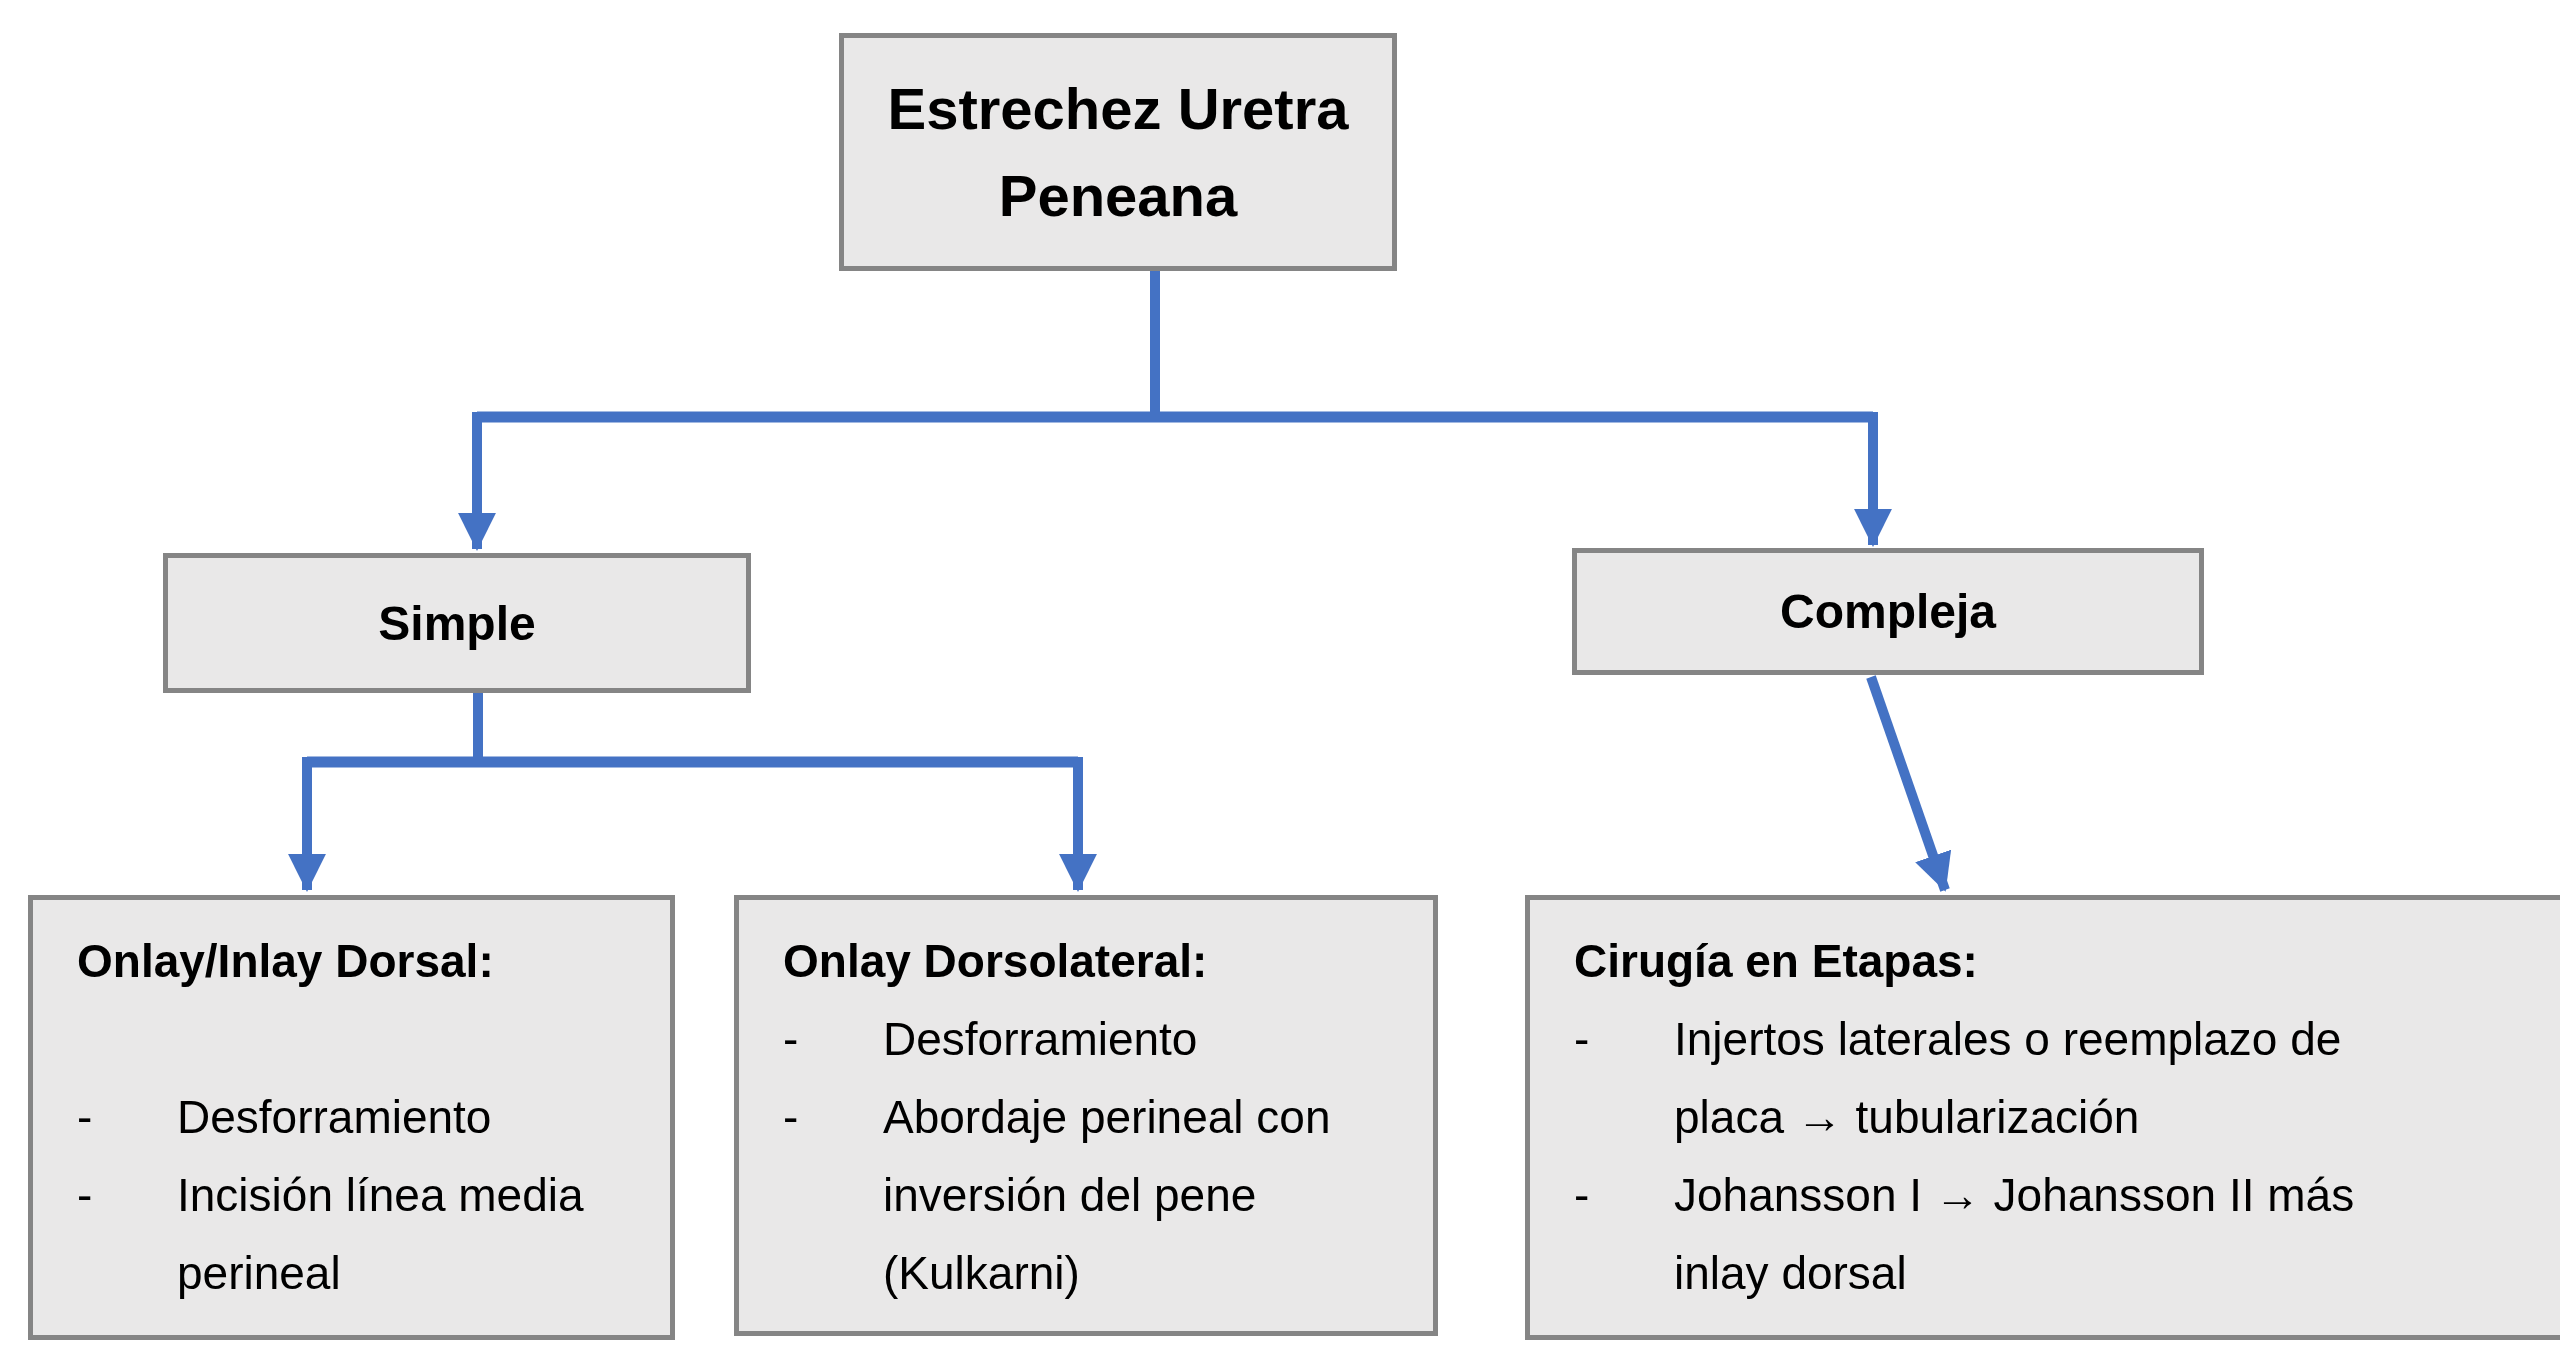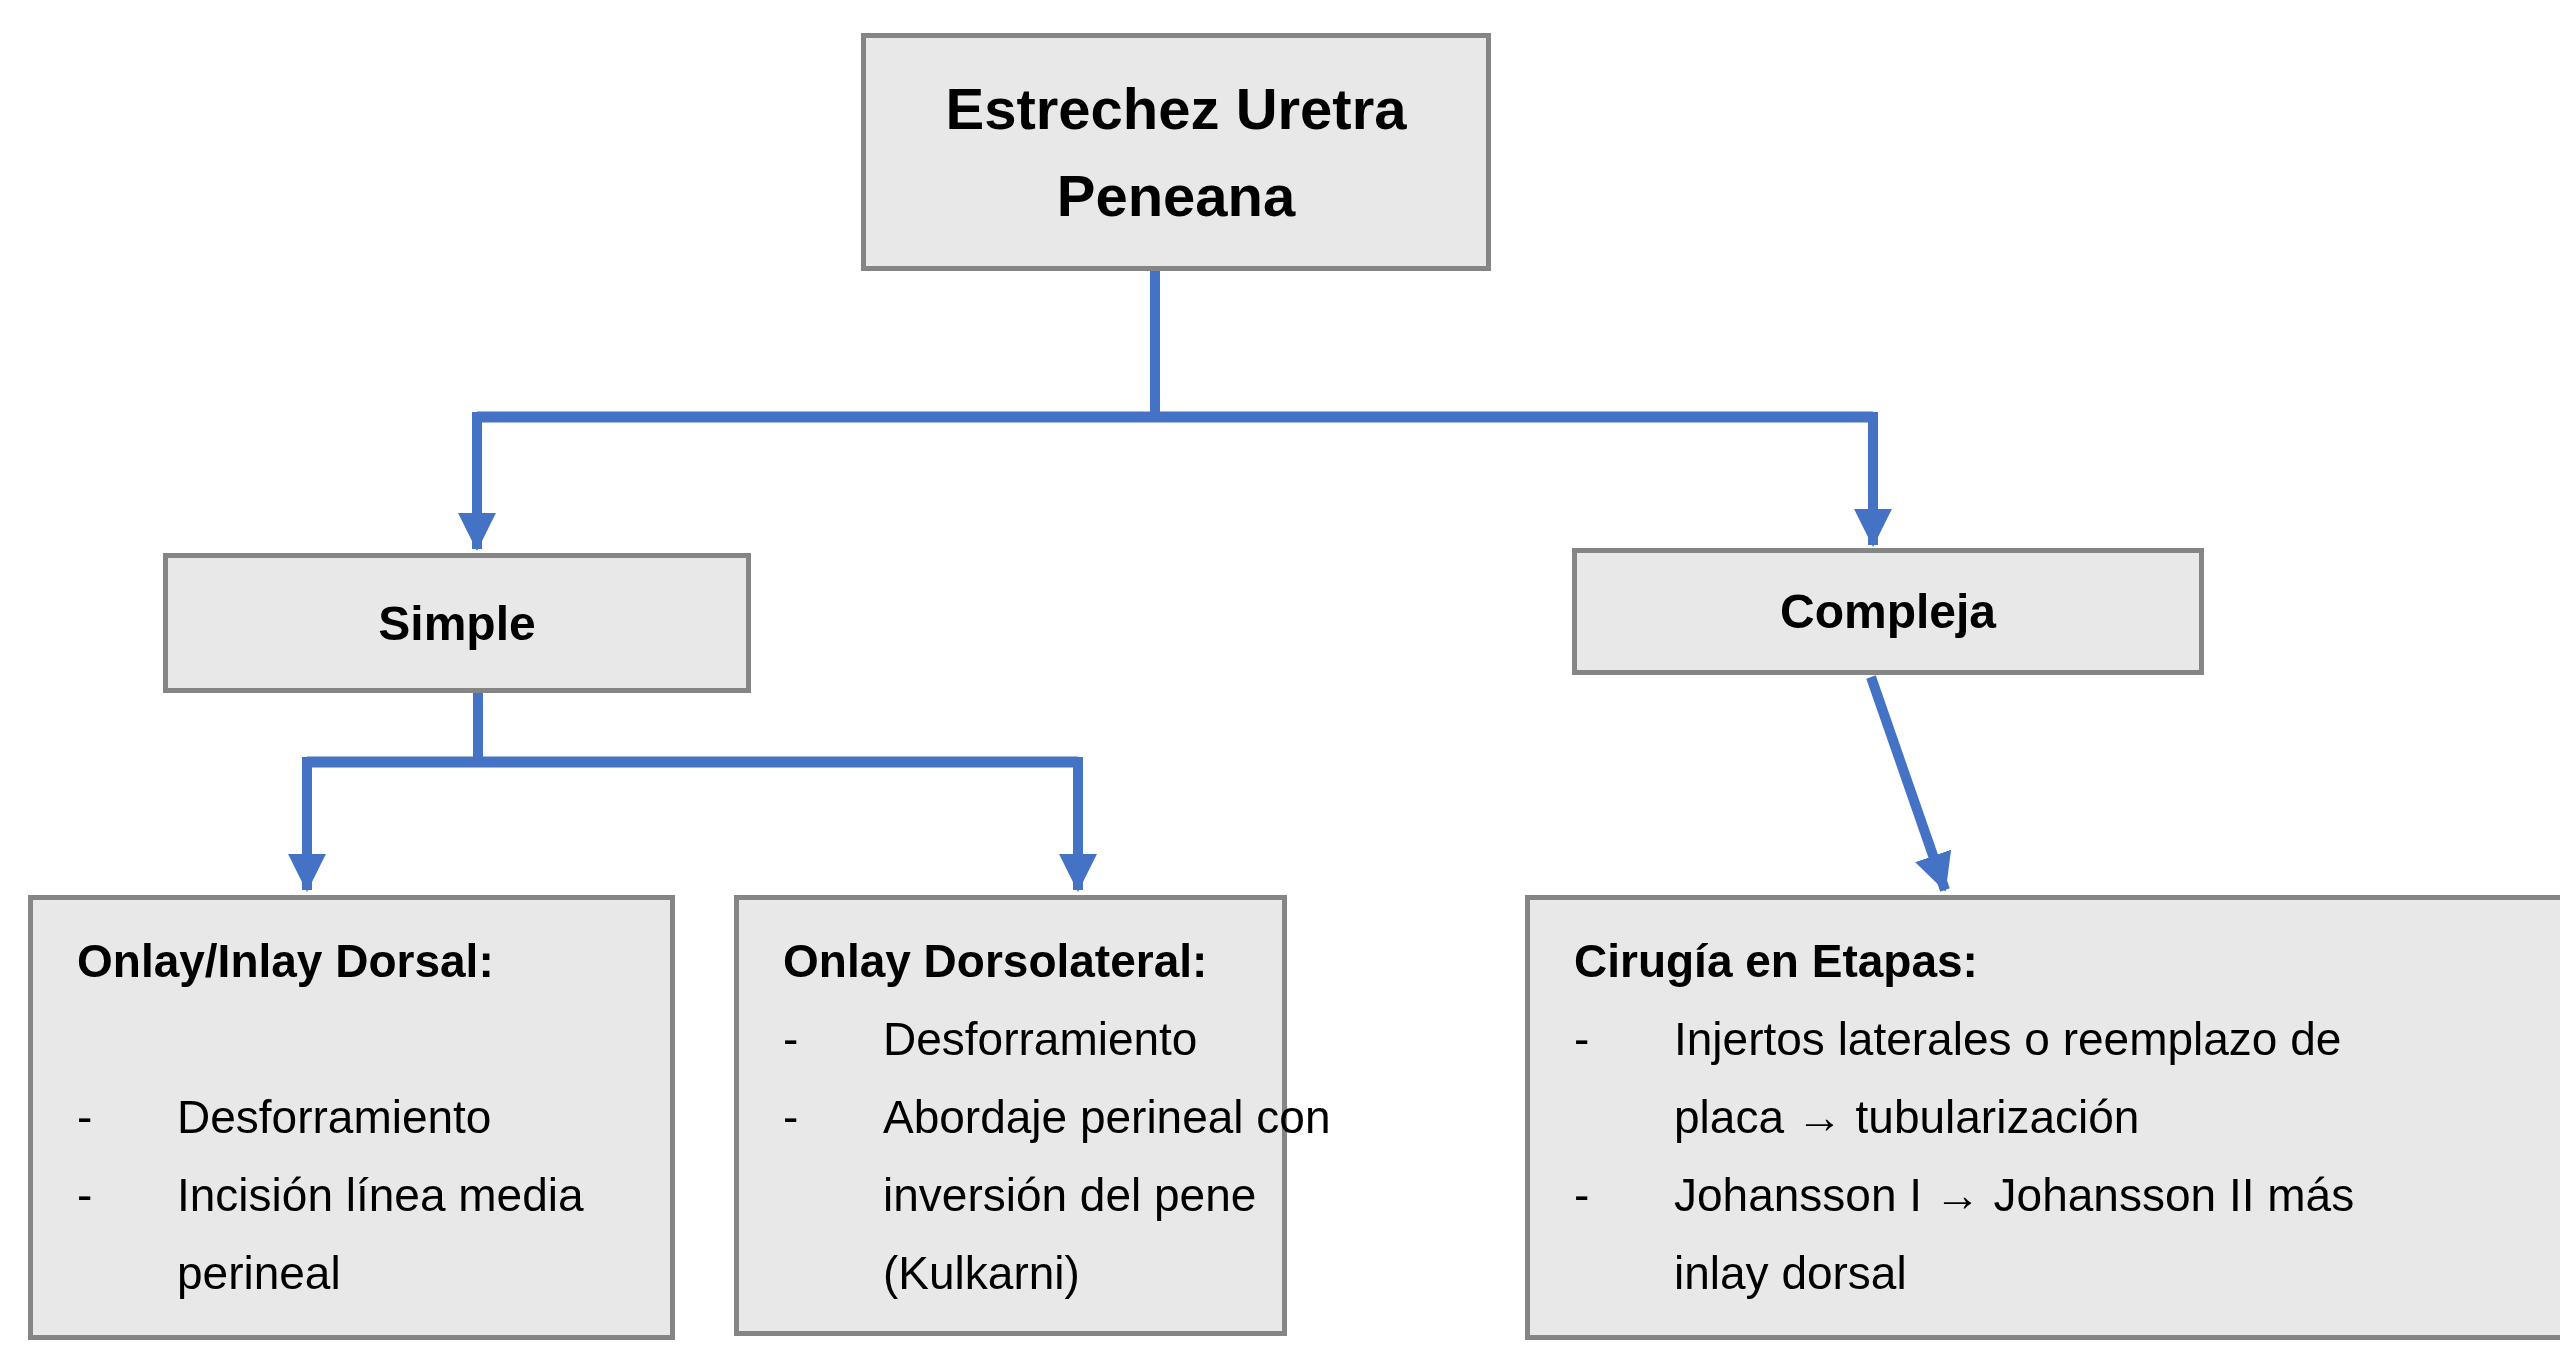--- a/index.html
+++ b/index.html
@@ -88,21 +88,21 @@
       <path stroke-width="10" d="M477 412 L477 549" marker-end="url(#arrowhead)"></path>
       <path stroke-width="10" d="M1873 412 L1873 545" marker-end="url(#arrowhead)"></path>
       <path stroke-width="10" d="M478 693 L478 767"></path>
       <path stroke-width="11" d="M307 762 L1078 762"></path>
       <path stroke-width="10" d="M307 757 L307 890" marker-end="url(#arrowhead)"></path>
       <path stroke-width="10" d="M1078 757 L1078 890" marker-end="url(#arrowhead)"></path>
       <path stroke-width="10" d="M1871 677 L1945 890" marker-end="url(#arrowhead)"></path>
     </g>
   </svg>
 
-  <div class="node center" style="left:839px; top:33px; width:630px; height:238px;margin-left:22px;">
+  <div class="node center" style="left:839px; top:33px; width:558px; height:238px;">
     <div class="root-label">Estrechez Uretra Peneana</div>
   </div>
 
   <div class="node center" style="left:163px; top:553px; width:588px; height:140px;">
     <div class="branch-label">Simple</div>
   </div>
 
   <div class="node center" style="left:1572px; top:548px; width:632px; height:127px;">
     <div class="branch-label">Compleja</div>
   </div>
@@ -118,21 +118,21 @@
     </div>
     <div class="bullet-row">
       <div class="bullet-dash">-</div>
       <div class="bullet-lines">
         <div class="bullet-line">Incisión línea media</div>
         <div class="bullet-line">perineal</div>
       </div>
     </div>
   </div>
 
-  <div class="node leaf" style="left:734px; top:895px; width:553px; height:441px;">
+  <div class="node leaf" style="left:734px; top:895px; width:704px; height:441px;">
     <div class="leaf-title">Onlay Dorsolateral:</div>
     <div class="bullet-row">
       <div class="bullet-dash">-</div>
       <div class="bullet-lines">
         <div class="bullet-line">Desforramiento</div>
       </div>
     </div>
     <div class="bullet-row">
       <div class="bullet-dash">-</div>
       <div class="bullet-lines">

